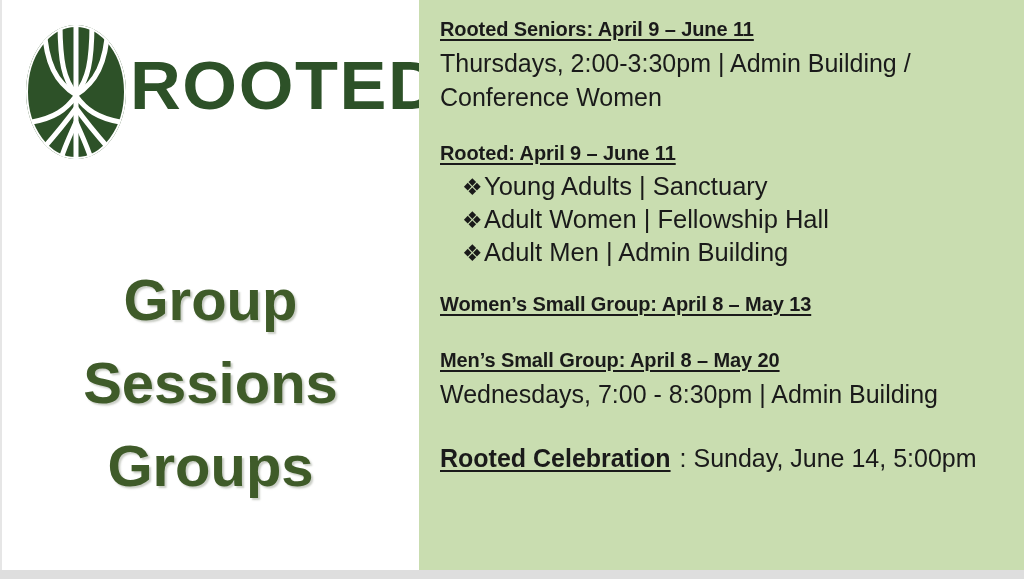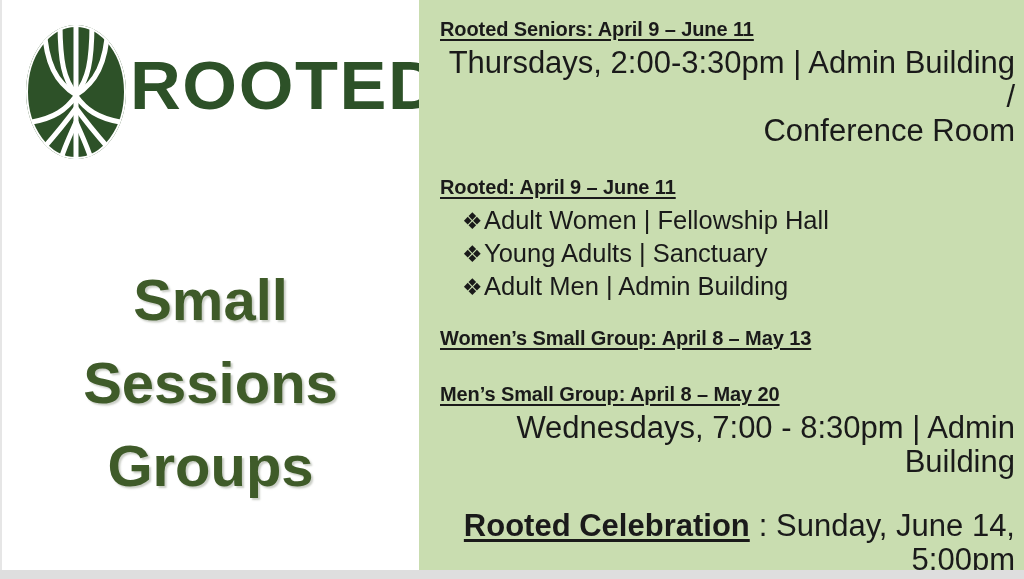--- a/index.html
+++ b/index.html
@@ -117,23 +117,22 @@
     font-size: 20px;
     line-height: 34px;
     text-decoration: underline;
     text-underline-offset: 3px;
     letter-spacing: -0.1px;
     white-space: nowrap;
   }
 
   .block-detail {
     font-weight: normal;
-    font-size: 31px;
+    font-size: 25px;
     line-height: 34px;
-    text-align: right;
   }
 
   .detail-strong { font-weight: bold; }
 
   .spacer { height: 22px; }
   .spacer-sm { height: 18px; }
   .spacer-lg { height: 30px; }
 
   .bullet-list {
     margin: 0;
@@ -198,42 +197,42 @@
             </g>
             <ellipse cx="56" cy="70" rx="50" ry="67" fill="none" stroke="#ffffff" stroke-width="4"></ellipse>
           </g>
         </svg>
       </div>
 
       <div id="wordmark">ROOTED</div>
     </div>
 
     <div id="headline">
-      <span class="hl-line">Small</span>
+      <span class="hl-line">Group</span>
       <span class="hl-line">Sessions</span>
       <span class="hl-line">Groups</span>
     </div>
   </div>
 
   <div id="right-panel">
     <div id="schedule">
 
       <div class="block">
         <div class="block-heading">Rooted Seniors:  April 9 – June 11</div>
         <div class="block-detail">Thursdays, 2:00-3:30pm | Admin Building /</div>
-        <div class="block-detail">Conference Room</div>
+        <div class="block-detail">Conference Women</div>
       </div>
 
       <div class="spacer"></div>
 
       <div class="block">
         <div class="block-heading">Rooted:  April 9 – June 11</div>
         <ul class="bullet-list">
+          <li class="bullet-item"><span class="bullet-glyph">❖</span><span>Young Adults | Sanctuary</span></li>
           <li class="bullet-item"><span class="bullet-glyph">❖</span><span>Adult Women | Fellowship Hall</span></li>
-          <li class="bullet-item"><span class="bullet-glyph">❖</span><span>Young Adults | Sanctuary</span></li>
           <li class="bullet-item"><span class="bullet-glyph">❖</span><span>Adult Men | Admin Building</span></li>
         </ul>
       </div>
 
       <div class="spacer-sm"></div>
 
       <div class="block">
         <div class="block-heading">Women’s Small Group:  April 8 – May 13</div>
       </div>
 

